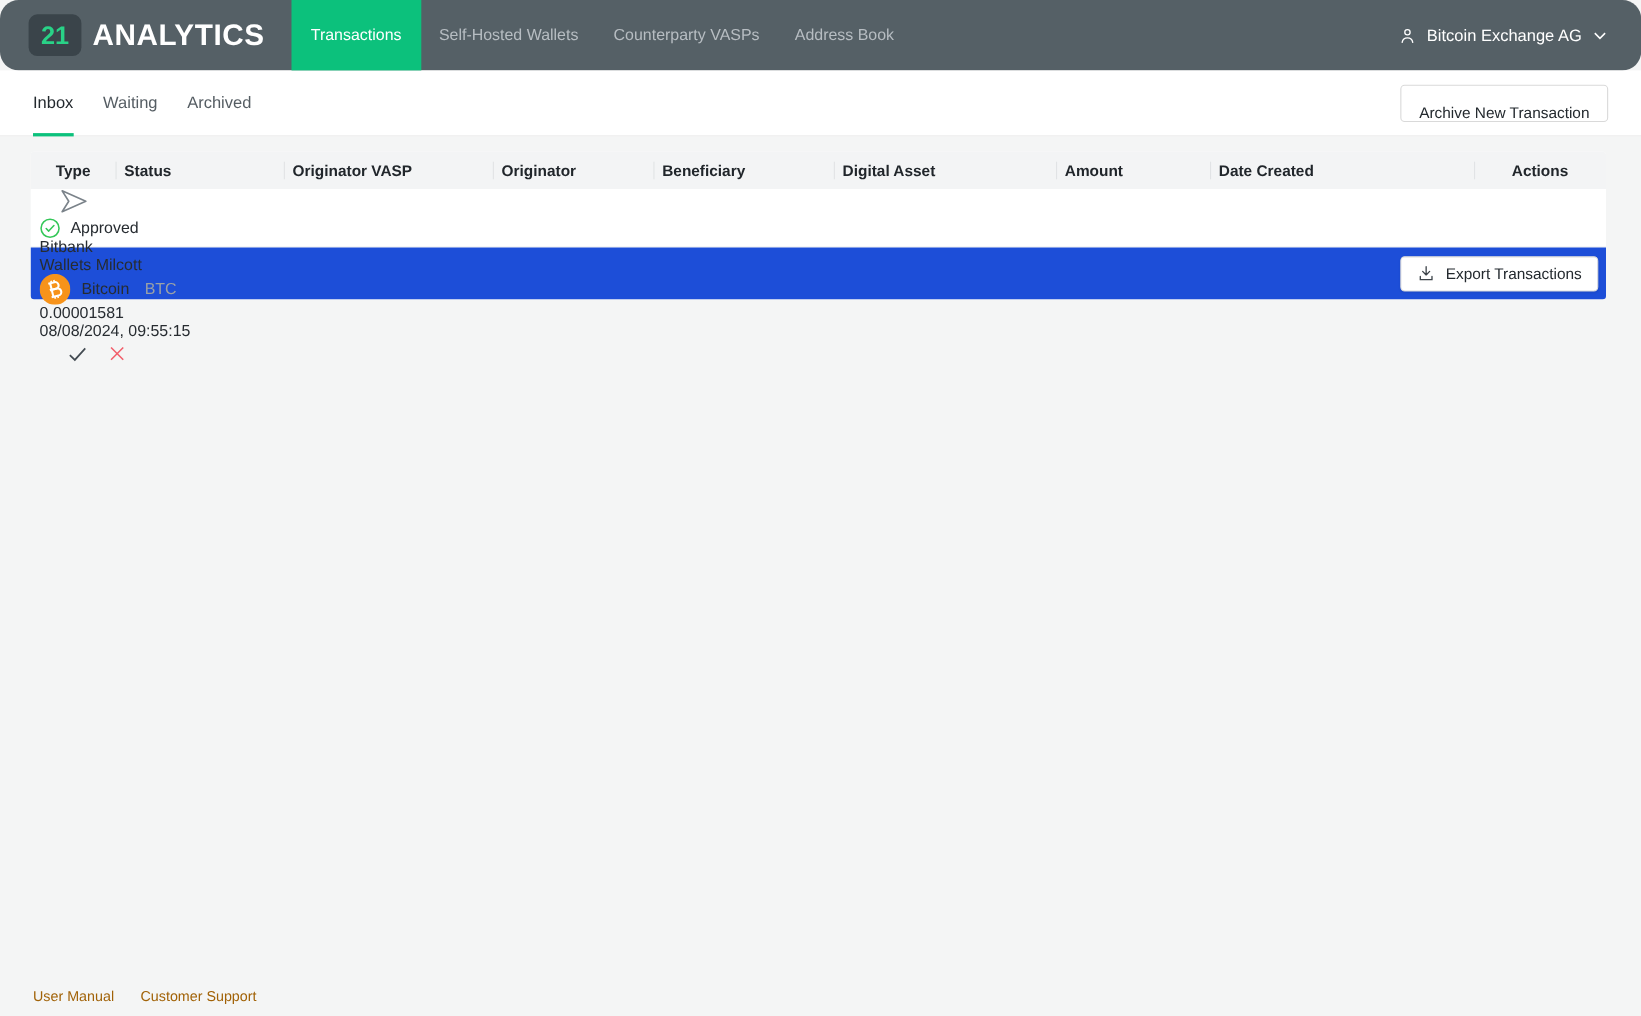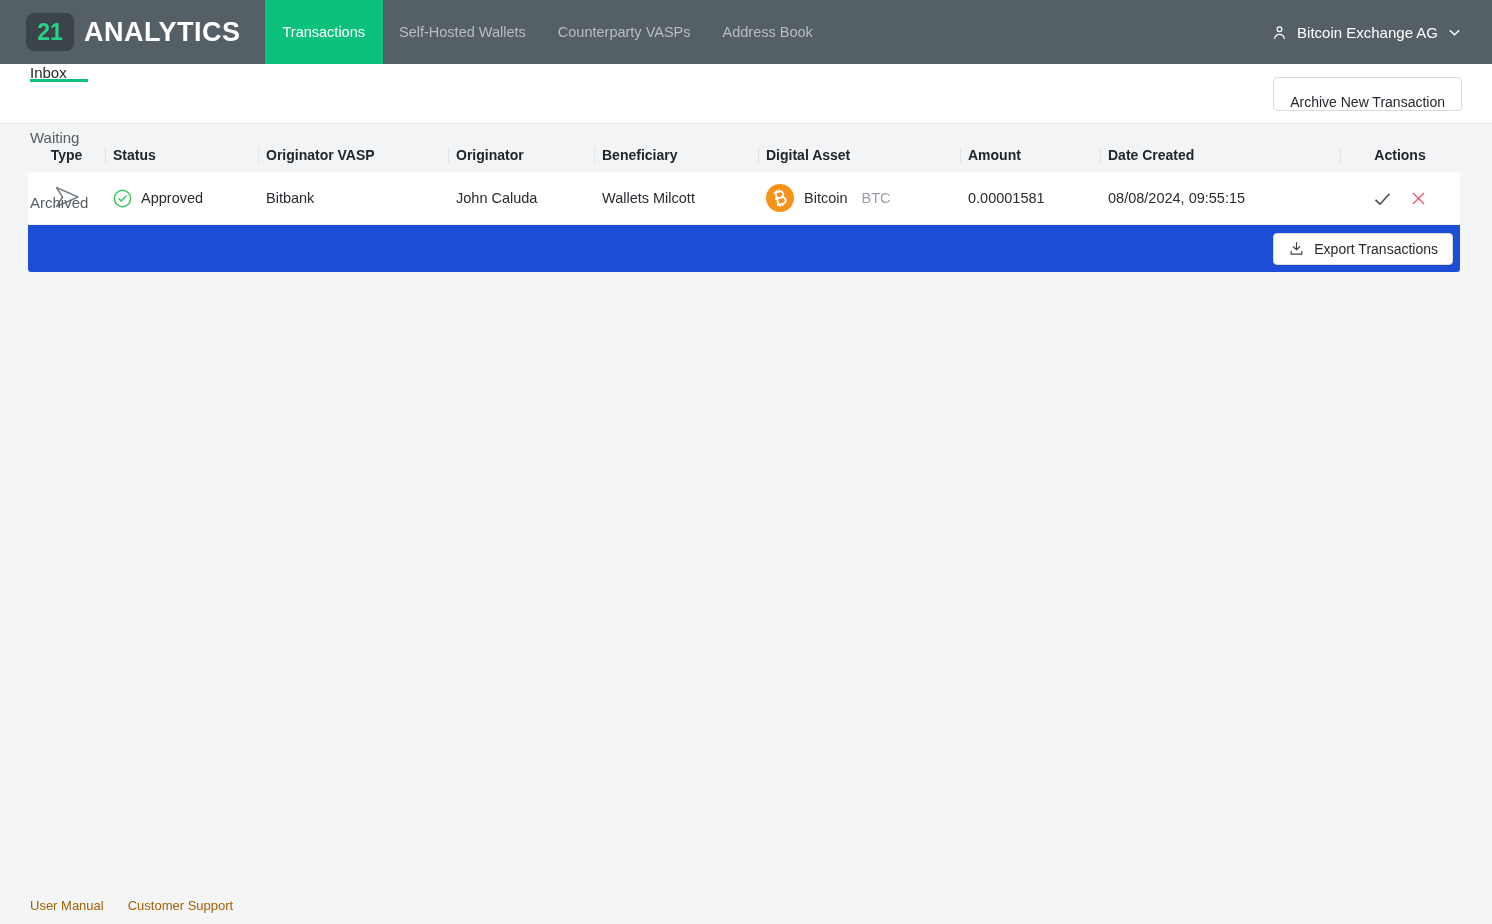--- a/index.html
+++ b/index.html
@@ -11,20 +11,21 @@
     overflow: hidden;
     color: #272c31;
   }
 
   
   .navbar {
     height: 64px;
     background: #556066;
     display: flex;
     align-items: stretch;
+    border-radius: 17px;
   }
   .brand { display: flex; align-items: center; padding-left: 26px; cursor: pointer; }
   .logo-badge {
     width: 48px; height: 38px;
     background: #3a444a;
     border-radius: 8px;
     color: #29d287;
     font-weight: 700;
     font-size: 23px;
     display: flex; align-items: center; justify-content: center;
@@ -55,21 +56,21 @@
   .user-menu svg { display: block; }
 
   
   .toolbar {
     background: #ffffff;
     height: 60px;
     border-bottom: 1px solid #ececec;
     display: flex; align-items: stretch;
     padding: 0 30px;
   }
-  .tabs { display: flex; gap: 48px; flex-direction: column; }
+  .tabs { display: flex; gap: 27px; }
   .tab {
     display: flex; align-items: center;
     font-size: 15px;
     color: #555d63;
     position: relative;
     cursor: pointer;
   }
   .tab.active { color: #23292e; }
   .tab.active::after {
     content: "";
@@ -113,20 +114,21 @@
   }
   .th.center, .td.center { justify-content: center; padding-left: 0; }
   .trow {
     display: flex; 
     height: 53px;
     border-bottom: 1px solid #eef0f1;
     font-size: 14.5px;
     color: #272c31;
     background: #ffffff;
     cursor: pointer;
+    flex-direction: column;
   }
   .td { padding-left: 8px; display: flex; align-items: center; height: 100%; }
   .c1 { width: 77px; }
   .c2 { width: 153px; }
   .c3 { width: 190px; }
   .c4 { width: 146px; }
   .c5 { width: 164px; }
   .c6 { width: 202px; }
   .c7 { width: 140px; }
   .c8 { width: 240px; }
@@ -243,21 +245,20 @@
           <span style="display:flex;">
             <svg width="19" height="19" viewBox="0 0 20 20" fill="none" stroke="#35c759" stroke-width="1.5">
               <circle cx="10" cy="10" r="8.6"></circle>
               <path d="M6.3 10.3 l2.4 2.4 L13.7 7.4" stroke-linecap="round" stroke-linejoin="round"></path>
             </svg>
           </span>
           <span>Approved</span>
         </span>
       </div>
       <div class="td c3">Bitbank</div>
-      <div class="td c4">John Caluda</div>
       <div class="td c5">Wallets Milcott</div>
       <div class="td c6">
         <span class="asset-wrap">
           <span style="display:flex;">
             <svg width="28" height="28" viewBox="0 0 28 28">
               <circle cx="14" cy="14" r="14" fill="#f7931a"></circle>
               <g transform="rotate(-14 14 14)" stroke="#ffffff" stroke-width="1.9" fill="none">
                 <path d="M11 7.6 V20.4"></path>
                 <path d="M9.3 7.6 H15 a3.1 3.1 0 0 1 0 6.2 H9.3"></path>
                 <path d="M9.3 13.8 H15.8 a3.25 3.25 0 0 1 0 6.5 H9.3"></path>

